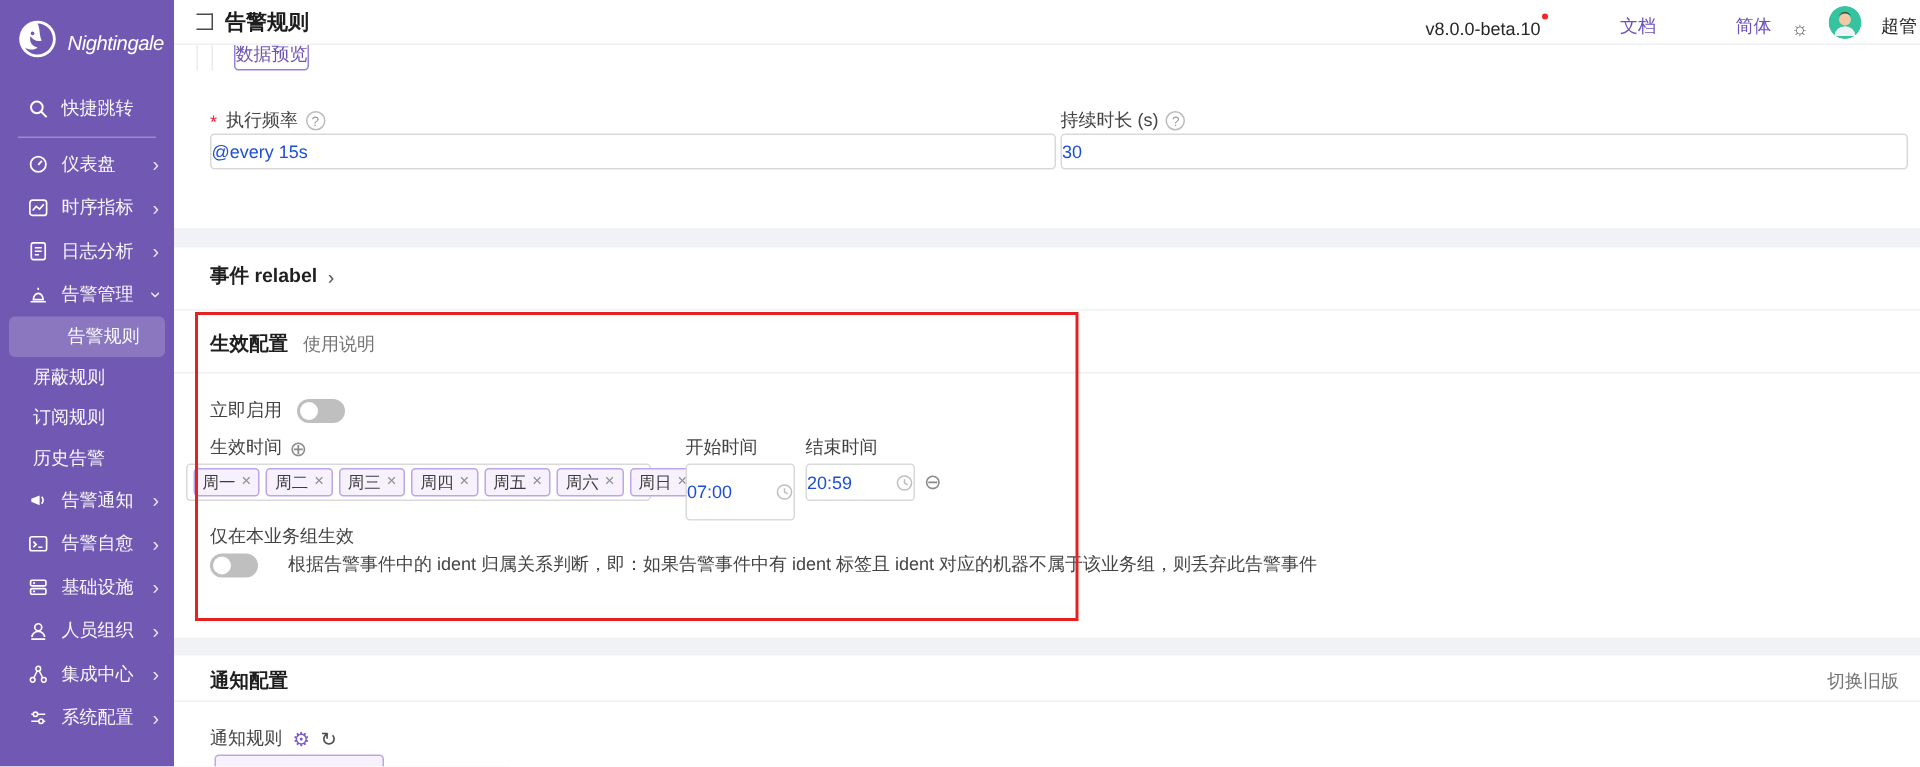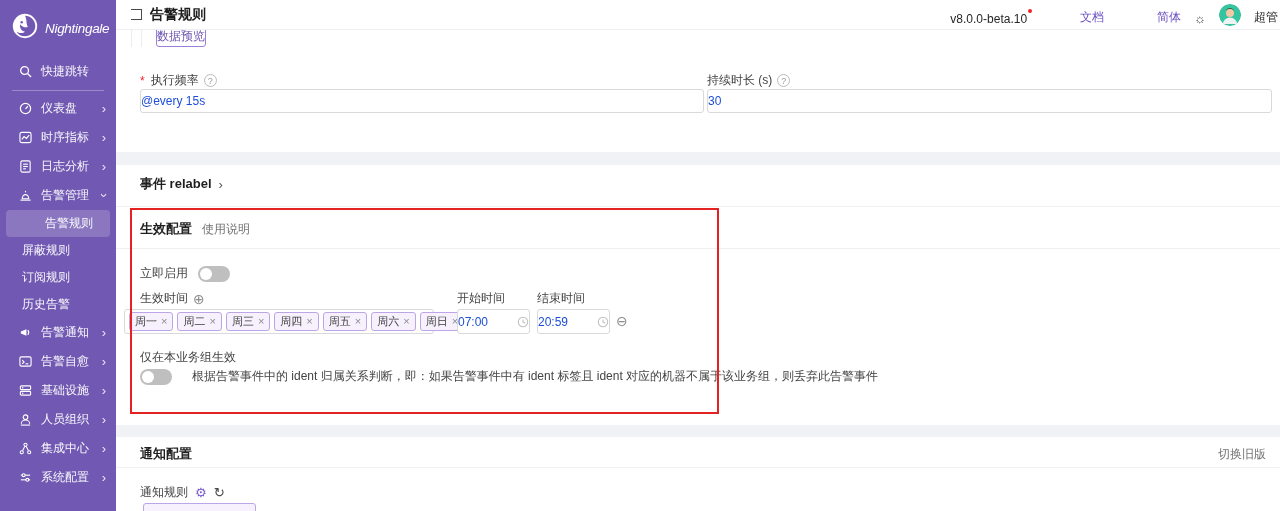--- a/index.html
+++ b/index.html
@@ -361,21 +361,21 @@
       <span class="dtag">
           <span>周六</span>
           <span class="x">×</span>
         </span>
       <span class="dtag">
           <span>周日</span>
           <span class="x">×</span>
         </span>
     </div>
 
-    <div class="input time-input" style="left:341px; top:144px; width:73px; height:25px">
+    <div class="input time-input" style="left:341px; top:144px; width:73px; height:38px">
       <span>07:00</span>
       <span style="display:flex">
         <svg width="12" height="12" viewBox="0 0 14 14">
             <circle cx="7" cy="7" r="5.5" fill="none" stroke="#bfbfbf" stroke-width="1.2"></circle>
             <polyline points="7,4 7,7 9.5,8.5" fill="none" stroke="#bfbfbf" stroke-width="1.2"></polyline>
           </svg>
       </span>
     </div>
     <div class="input time-input" style="left:421px; top:144px; width:73px; height:25px">
       <span>20:59</span>

